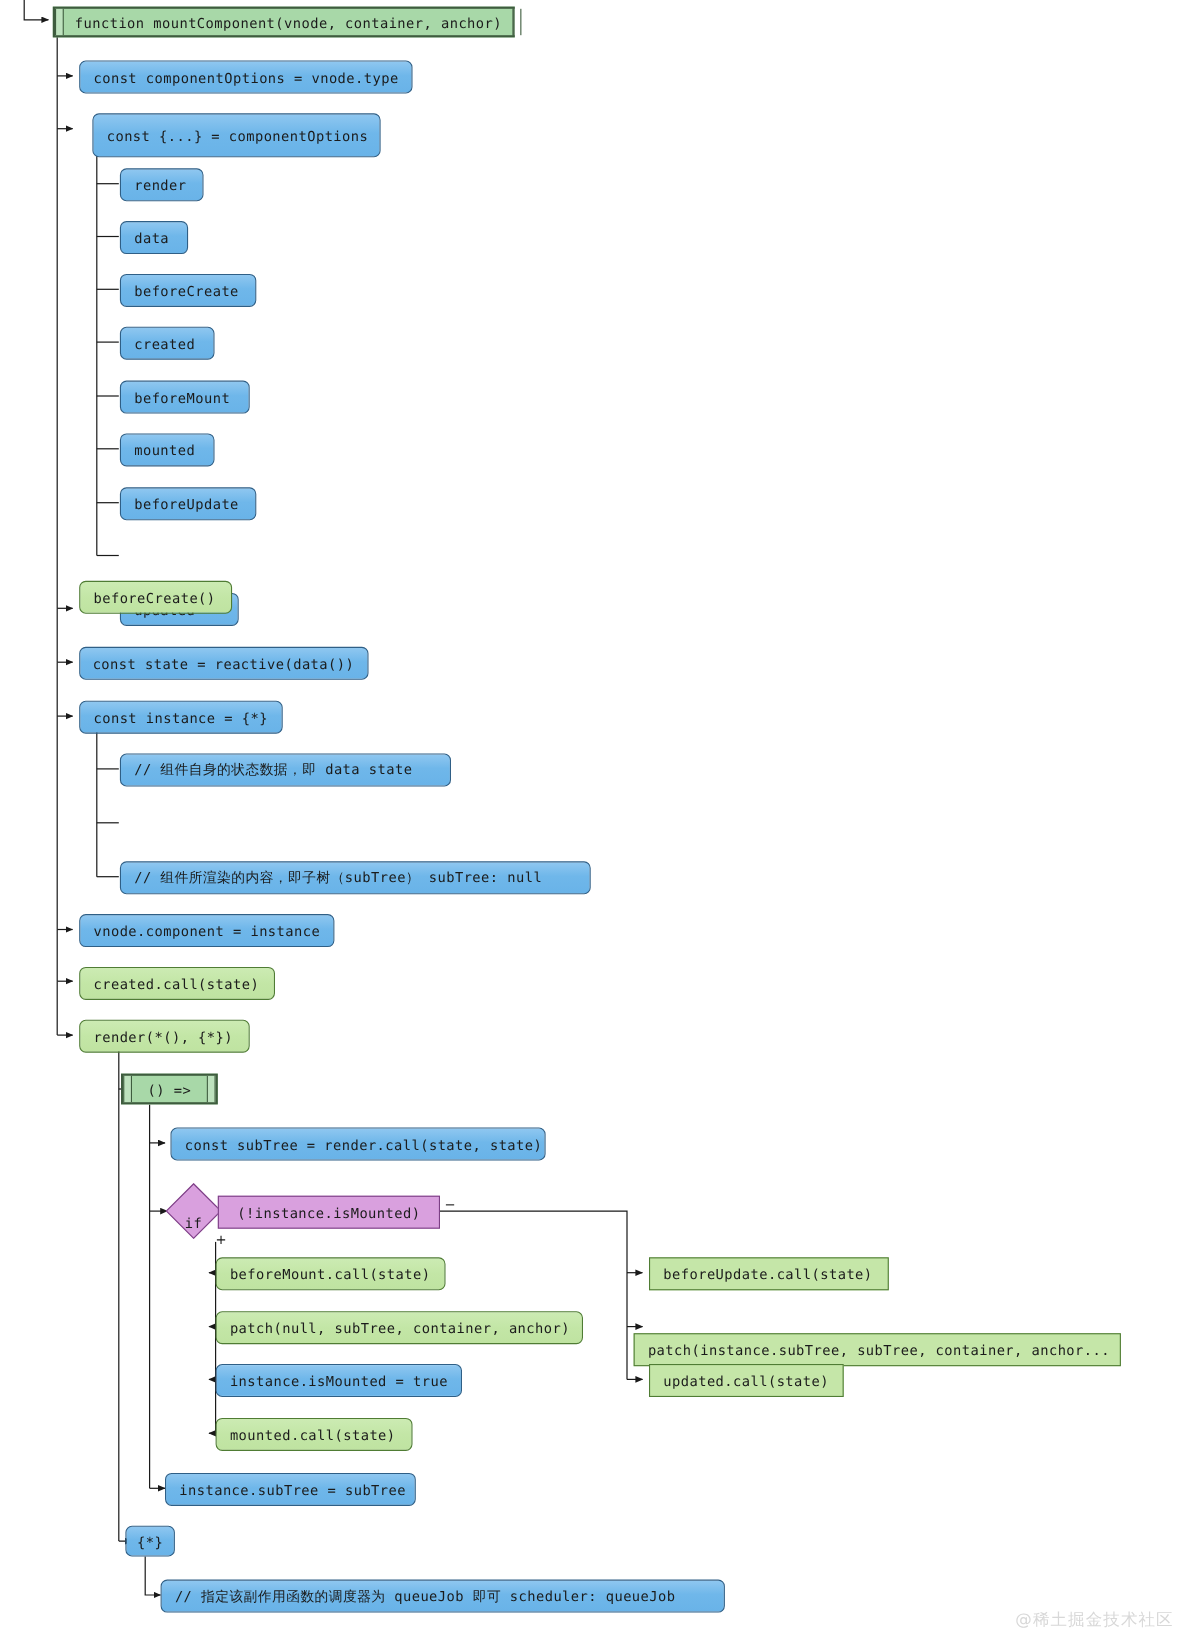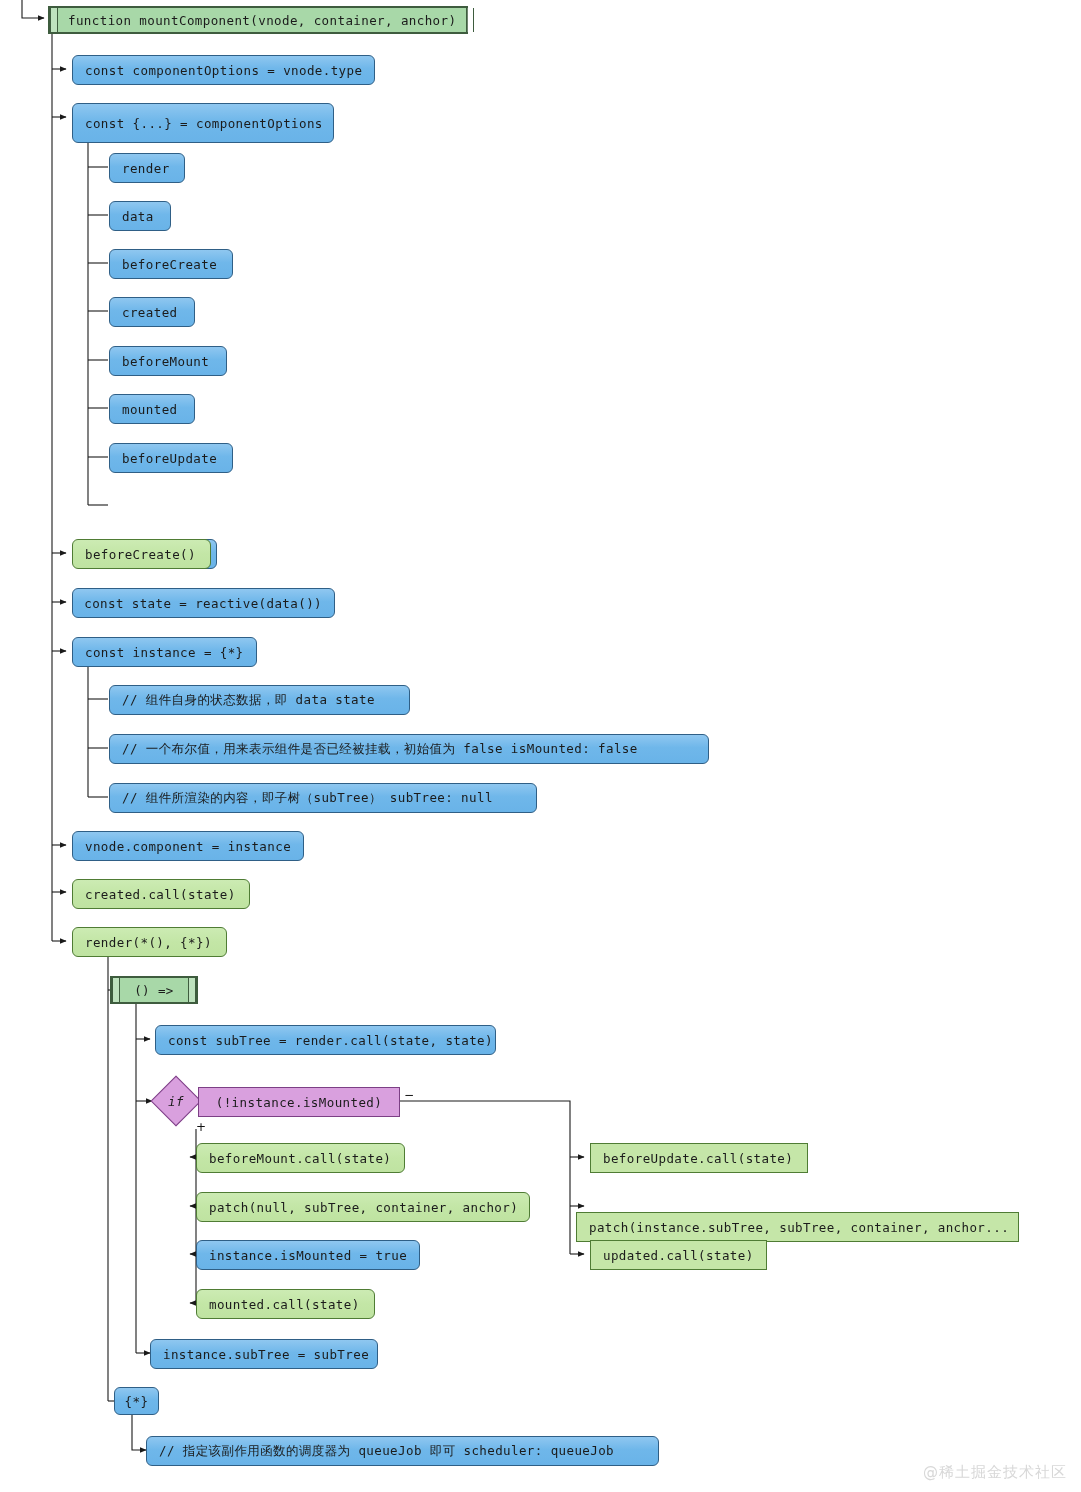--- a/index.html
+++ b/index.html
@@ -84,27 +84,26 @@
   .diamond {
     position: absolute;
     box-sizing: border-box;
     background: #d9a0de;
     border: 1px solid #7c3f85;
     transform: rotate(45deg);
   }
   .diamond-label {
     position: absolute;
     display: flex;
-    align-items: center;
+    align-items: flex-end;
     justify-content: center;
     font-size: 12.5px;
     letter-spacing: .4px;
     color: #1b1b1b;
     white-space: nowrap;
-    font-style: italic;
   }
   .sign {
     position: absolute;
     font-family: "DejaVu Sans", "Liberation Sans", sans-serif;
     font-size: 12px;
     color: #111;
     line-height: 1;
   }
   .watermark {
     position: absolute;
@@ -191,21 +190,21 @@
   <div class="node n-sub" style="left:48px; top:6px; width:420px; height:28px;">
     <div class="bar"></div>
     <div class="sub-label">function mountComponent(vnode, container, anchor)</div>
     <div class="bar"></div>
   </div>
 
   <div class="node n-blue" style="left:72px; top:55px; width:303px; height:28px;">
     <span>const componentOptions = vnode.type</span>
   </div>
 
-  <div class="node n-blue" style="left:72px; top:103px; width:262px; height:40px;align-items:center;">
+  <div class="node n-blue" style="left:84px; top:103px; width:262px; height:40px;align-items:center;">
     <span>const {...} = componentOptions</span>
   </div>
 
   <div class="node n-blue" style="left:109px; top:153px; width:76px; height:28px;">
     <span>render</span>
   </div>
   <div class="node n-blue" style="left:109px; top:201px; width:62px; height:28px;">
     <span>data</span>
   </div>
   <div class="node n-blue" style="left:109px; top:249px; width:124px; height:28px;">
@@ -220,37 +219,34 @@
   <div class="node n-blue" style="left:109px; top:394px; width:86px; height:28px;">
     <span>mounted</span>
   </div>
   <div class="node n-blue" style="left:109px; top:443px; width:124px; height:28px;">
     <span>beforeUpdate</span>
   </div>
   <div class="node n-blue" style="left:109px; top:517px; width:108px; height:28px;margin-top:22px;">
     <span>updated</span>
   </div>
 
-  <div class="node n-green" style="left:72px; top:539px; width:139px; height:28px;">
+  <div class="node n-green" style="left:72px; top:528px; width:139px; height:28px;">
     <span>beforeCreate()</span>
   </div>
 
   <div class="node n-blue" style="left:72px; top:588px; width:263px; height:28px;justify-content:flex-end;">
     <span>const state = reactive(data())</span>
   </div>
 
   <div class="node n-blue" style="left:72px; top:637px; width:185px; height:28px;">
     <span>const instance = {*}</span>
   </div>
 
   <div class="node n-blue" style="left:109px; top:685px; width:301px; height:28px;">
     <span>// 组件自身的状态数据，即 data state</span>
-  </div>
-  <div class="node n-blue" style="left:109px; top:734px; width:600px; height:28px;">
-    <span>// 一个布尔值，用来表示组件是否已经被挂载，初始值为 false isMounted: false</span>
   </div>
   <div class="node n-blue" style="left:109px; top:783px; width:428px; height:28px;">
     <span>// 组件所渲染的内容，即子树（subTree） subTree: null</span>
   </div>
 
   <div class="node n-blue" style="left:72px; top:831px; width:232px; height:28px;">
     <span>vnode.component = instance</span>
   </div>
 
   <div class="node n-green" style="left:72px; top:879px; width:178px; height:28px;">

